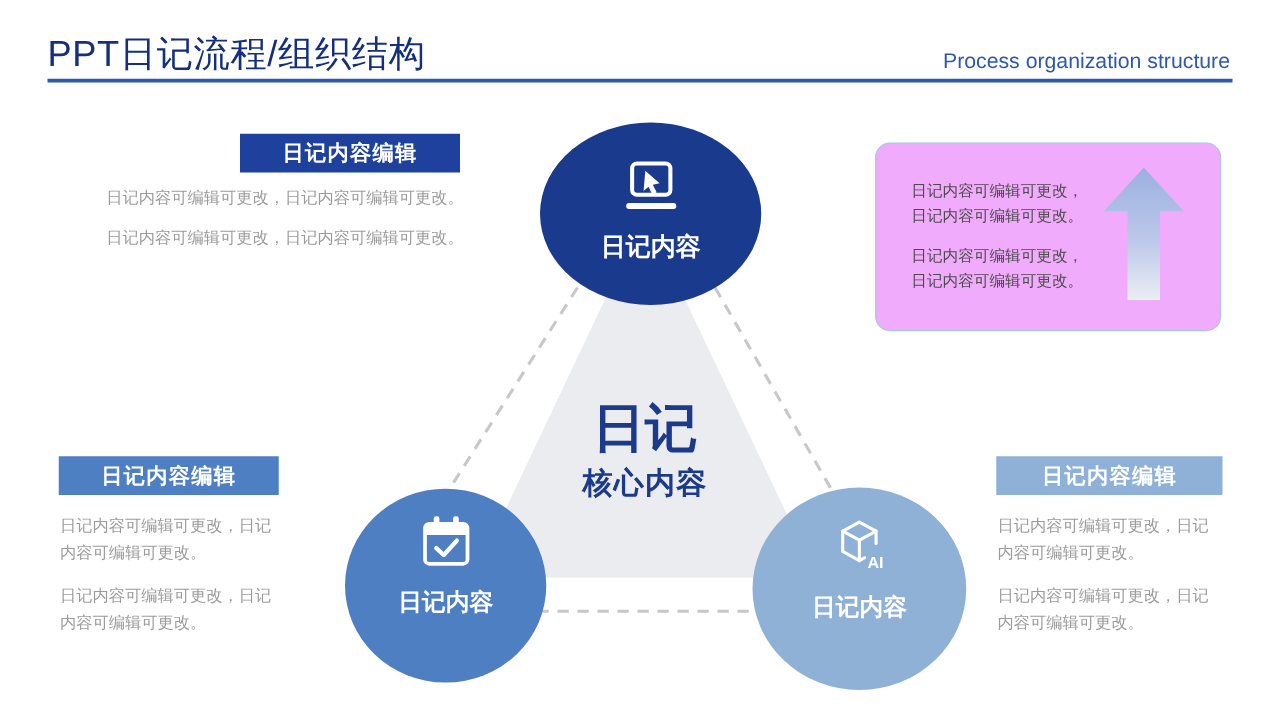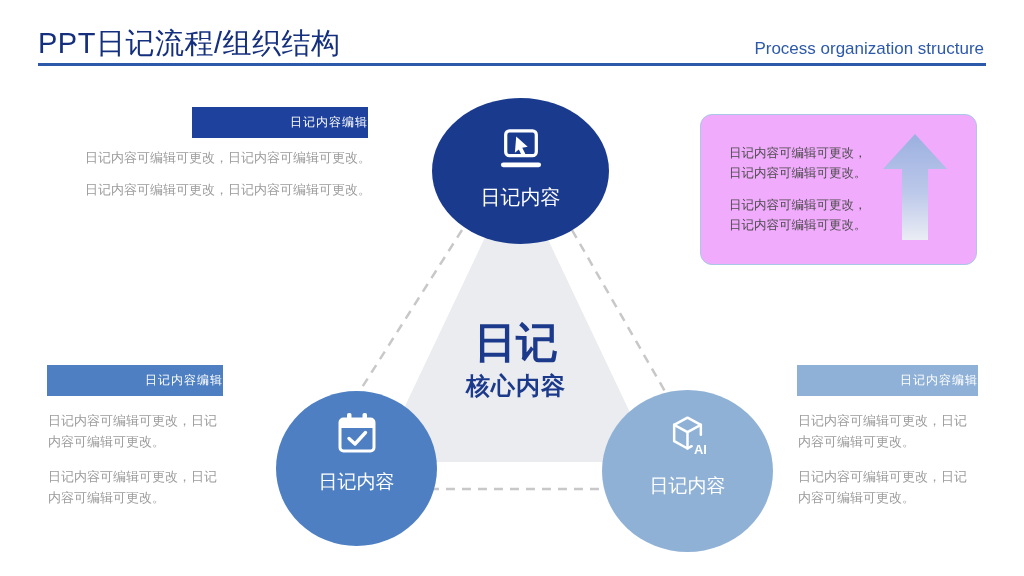--- a/index.html
+++ b/index.html
@@ -16,22 +16,22 @@
     position:absolute;right:40px;top:39px;
     font-size:17px;font-weight:400;color:#2d59ab;white-space:nowrap;
   }
   .divider{position:absolute;left:38px;right:38px;top:63px;height:2.5px;background:#2d59ab;}
   
   .diagram-lines{position:absolute;left:0;top:0;width:1024px;height:576px;}
   .tri{fill:#ebecef;stroke:#ebecef;stroke-width:12;stroke-linejoin:round;}
   .dash{stroke:#c8c8c8;stroke-width:2.5;stroke-dasharray:9 7;fill:none;}
   
   .badge{
-    position:absolute;height:31px;line-height:31px;text-align:right;
-    color:#ffffff;font-size:12px;font-weight:normal;letter-spacing:1px;
+    position:absolute;height:31px;line-height:31px;text-align:center;
+    color:#ffffff;font-size:17px;font-weight:bold;letter-spacing:1px;
   }
   .badge.navy{left:192px;top:107px;width:176px;background:#1d419c;}
   .badge.mid{left:47px;top:365px;width:176px;background:#4d7fc2;}
   .badge.light{left:797px;top:365px;width:181px;background:#8fb1d7;}
   
   .gray-lines{position:absolute;color:#9b9b9b;font-size:13px;}
   .gray-lines.tl{left:85px;top:150px;width:300px;}
   .gray-lines.tl .line{white-space:nowrap;line-height:15px;margin-bottom:17px;}
   .para-block{position:absolute;width:176px;color:#9b9b9b;font-size:13px;}
   .para-block.bl{left:48px;top:410px;}
@@ -45,21 +45,21 @@
   .panel-text{position:absolute;left:28px;top:28px;color:#4c4c4c;font-size:12.5px;}
   .pline{line-height:20px;white-space:nowrap;}
   .pline.para-gap{margin-top:12px;}
   .panel-arrow{position:absolute;right:29px;top:19px;width:64px;height:106px;}
   
   .circle{
     position:absolute;border-radius:50%;display:flex;flex-direction:column;align-items:center;
     color:#ffffff;box-sizing:border-box;
   }
   .circle .icon{flex:0 0 auto;}
-  .circle-label{font-weight:normal;white-space:nowrap;}
+  .circle-label{font-weight:bold;white-space:nowrap;}
   .circle.top{left:432px;top:98px;width:177px;height:146px;background:#1a3a8e;padding-top:30px;}
   .circle.top .icon{width:48px;height:44px;}
   .circle.top .circle-label{font-size:20px;margin-top:12px;}
   .circle.bl{left:276px;top:391px;width:161px;height:155px;background:#4d7fc2;padding-top:20px;}
   .circle.bl .icon{width:46px;height:46px;}
   .circle.bl .circle-label{font-size:19px;margin-top:12px;}
   .circle.br{left:602px;top:390px;width:171px;height:162px;background:#90b1d6;padding-top:24px;text-align:center;}
   .circle.br .icon{width:47px;height:46px;}
   .circle.br .circle-label{font-size:19px;margin-top:13px;}
   

